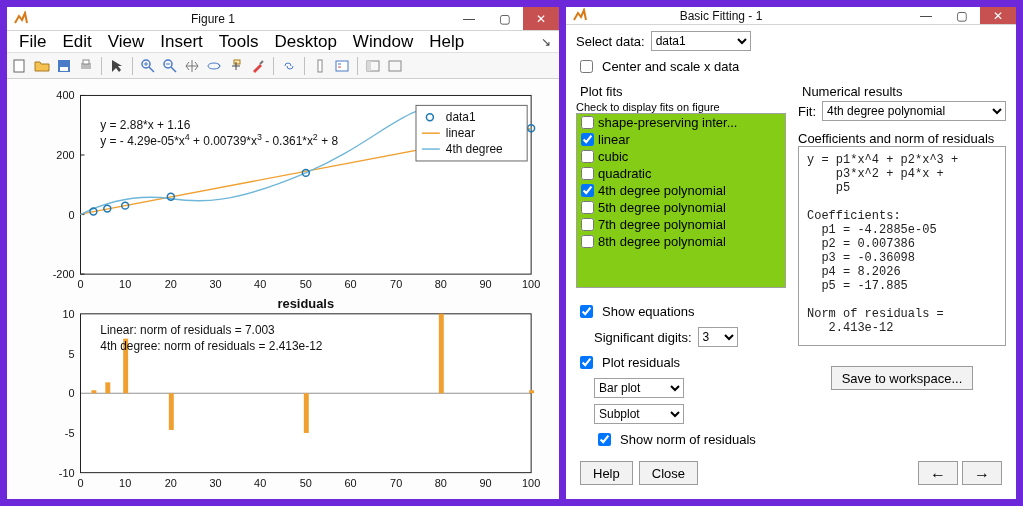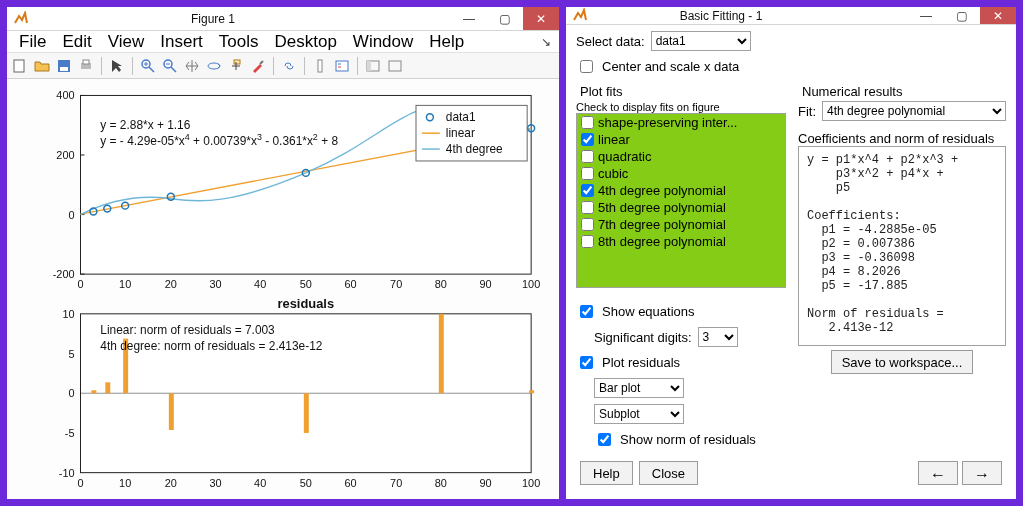--- a/index.html
+++ b/index.html
@@ -132,21 +132,21 @@
     border:1px solid #9a9a9a;
     background:#f2f2f2;
     padding: 2px 12px;
     font-size:13px;
     cursor:default;
     height:24px;
     display:flex;align-items:center;justify-content:center;
   }
   .arrow-group { margin-left:auto; display:flex; gap:4px; }
   .arrow-group .btn { width:40px; font-size:16px; font-weight:bold; }
-  .save-btn { align-self:center; margin-top:4px; padding:3px 10px; }
+  .save-btn { align-self:center; margin-top:20px; padding:3px 10px; }
 </style>
 </head>
 <body>
 
 <div class="window figure-win">
   <div class="titlebar">
     <span class="logo">
       <svg viewBox="0 0 16 16">
           <path d="M2 12 L6 5 L9 9 L12 2 L14 12" fill="none" stroke="#d97a17" stroke-width="2"></path>
         </svg>
@@ -421,25 +421,25 @@
           <div class="fit-list-item">
               <input type="checkbox" style="">
               <span>shape-preserving inter...</span>
             </div>
           <div class="fit-list-item">
               <input type="checkbox" checked="" style="">
               <span>linear</span>
             </div>
           <div class="fit-list-item">
               <input type="checkbox" style="">
+              <span>cubic</span>
+            </div>
+          <div class="fit-list-item">
+              <input type="checkbox" style="">
               <span>quadratic</span>
-            </div>
-          <div class="fit-list-item">
-              <input type="checkbox" style="">
-              <span>cubic</span>
             </div>
           <div class="fit-list-item">
               <input type="checkbox" checked="" style="">
               <span>4th degree polynomial</span>
             </div>
           <div class="fit-list-item">
               <input type="checkbox" style="">
               <span>5th degree polynomial</span>
             </div>
           <div class="fit-list-item">

